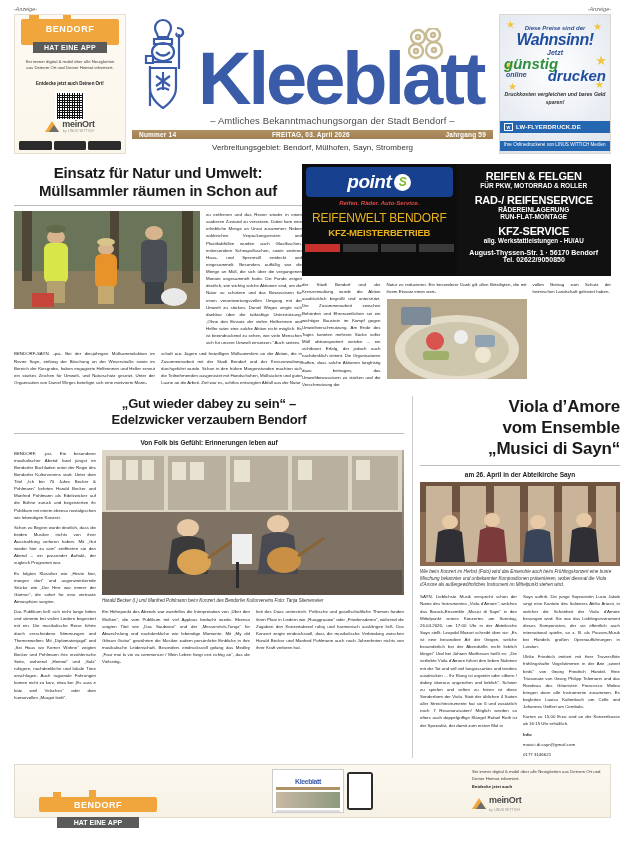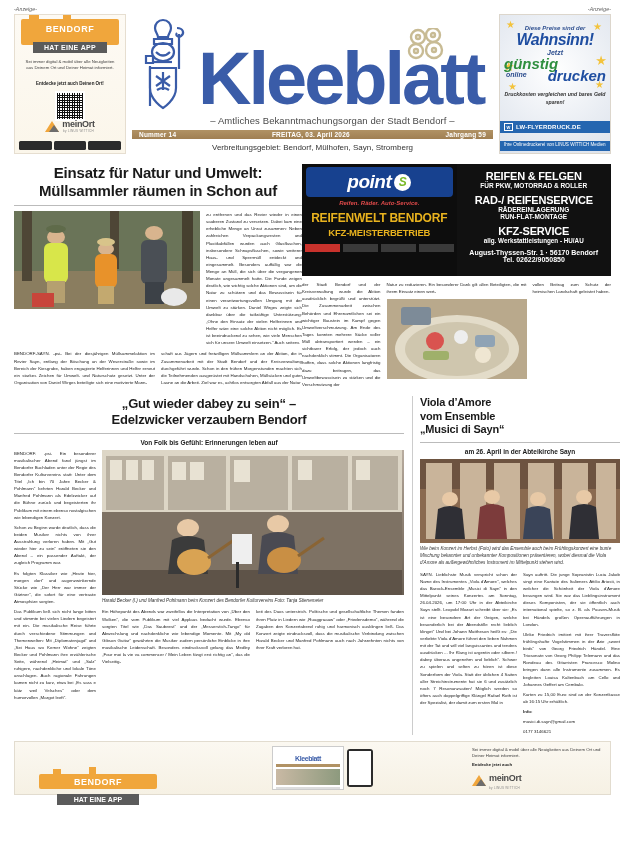--- a/index.html
+++ b/index.html
@@ -163,42 +163,42 @@
   .ad-points { display:flex; background:#111; height:112px; }
   .ps-left { width:50%; background:#0d0d0d; position:relative; }
   .ps-logo {
     background:#17418f; border-radius:4px; margin:3px 4px 0;
     display:flex; align-items:center; justify-content:center; gap:3px; height:30px;
   }
   .ps-logo-text { color:#fff; font-size:19px; font-weight:bold; font-style:italic; letter-spacing:-.5px; }
   .ps-dot { width:17px;height:17px;border-radius:50%;background:#fff;display:flex;align-items:center;justify-content:center; }
   .ps-dot span{ color:#7ab929; font-size:12px; font-weight:bold; font-style:italic;}
   .ps-tag { color:#e04a4a; font-size:6px; font-style:italic; font-weight:bold; text-align:center; margin-top:3px; }
-  .ps-h1 { color:#e8b21e; font-size:12px; font-weight:bold; text-align:center; margin-top:5px; letter-spacing:-.2px;}
+  .ps-h1 { color:#e8b21e; font-size:12px; font-weight:normal; text-align:center; margin-top:5px; letter-spacing:-.2px;}
   .ps-h2 { color:#e8b21e; font-size:9.5px; font-weight:bold; text-align:center; margin-top:2px; letter-spacing:-.2px;}
   .ps-brands { display:flex; gap:3px; margin-top:6px; padding:0 3px; }
   .ps-brand { flex:1; height:8px; background:#3a3a3a; }
   .ps-brand.p { background:#c8322c; }
   .ps-right { width:50%; color:#fff; text-align:center; padding:6px 4px; }
   .ps-r1 { font-size:11px; font-weight:bold; letter-spacing:-.2px;}
   .ps-r2 { font-size:6.5px; font-weight:bold; }
   .ps-r3 { font-size:11px; font-weight:bold; margin-top:5px; letter-spacing:-.2px;}
   .ps-r4 { font-size:6.5px; font-weight:bold; }
   .ps-r5 { font-size:6.5px; font-weight:bold; }
   .ps-r6 { font-size:11px; font-weight:bold; margin-top:5px; letter-spacing:-.2px;}
   .ps-r7 { font-size:6.3px; font-weight:bold; }
   .ps-r8 { font-size:7px; font-weight:bold; margin-top:5px; }
   .ps-r9 { font-size:7px; font-weight:bold; }
 
   
   .band-row { display:flex; padding:8px 14px 0; gap:8px; }
   .a2 { width:390px; flex:0 0 390px; }
   .a3 { flex:1; border-left:1px solid #ccc; padding-left:7px; }
   .h2c { font-size:13px; font-weight:bold; text-align:center; line-height:1.22; letter-spacing:-.2px;}
-  .h3c { font-size:11px; font-weight:bold; text-align:left; line-height:1.25; letter-spacing:-.2px;}
+  .h3c { font-size:17px; font-weight:bold; text-align:right; line-height:1.25; letter-spacing:-.2px;}
   .kicker { font-size:6.5px; font-weight:bold; text-align:center; margin:4px 0 4px; }
   .caption { font-size:4.6px; font-style:italic; color:#333; line-height:1.5; margin:3px 0 4px; }
   .caption .credit { font-style:italic; }
 
   
   .bottom-ad {
     margin:6px 14px 0; height:54px; border:1px solid #e2dccf;
     background:linear-gradient(180deg,#fbf8f1 0%,#f6f1e4 100%);
     display:flex; align-items:center; padding:4px 8px; gap:8px; position:relative;
   }

